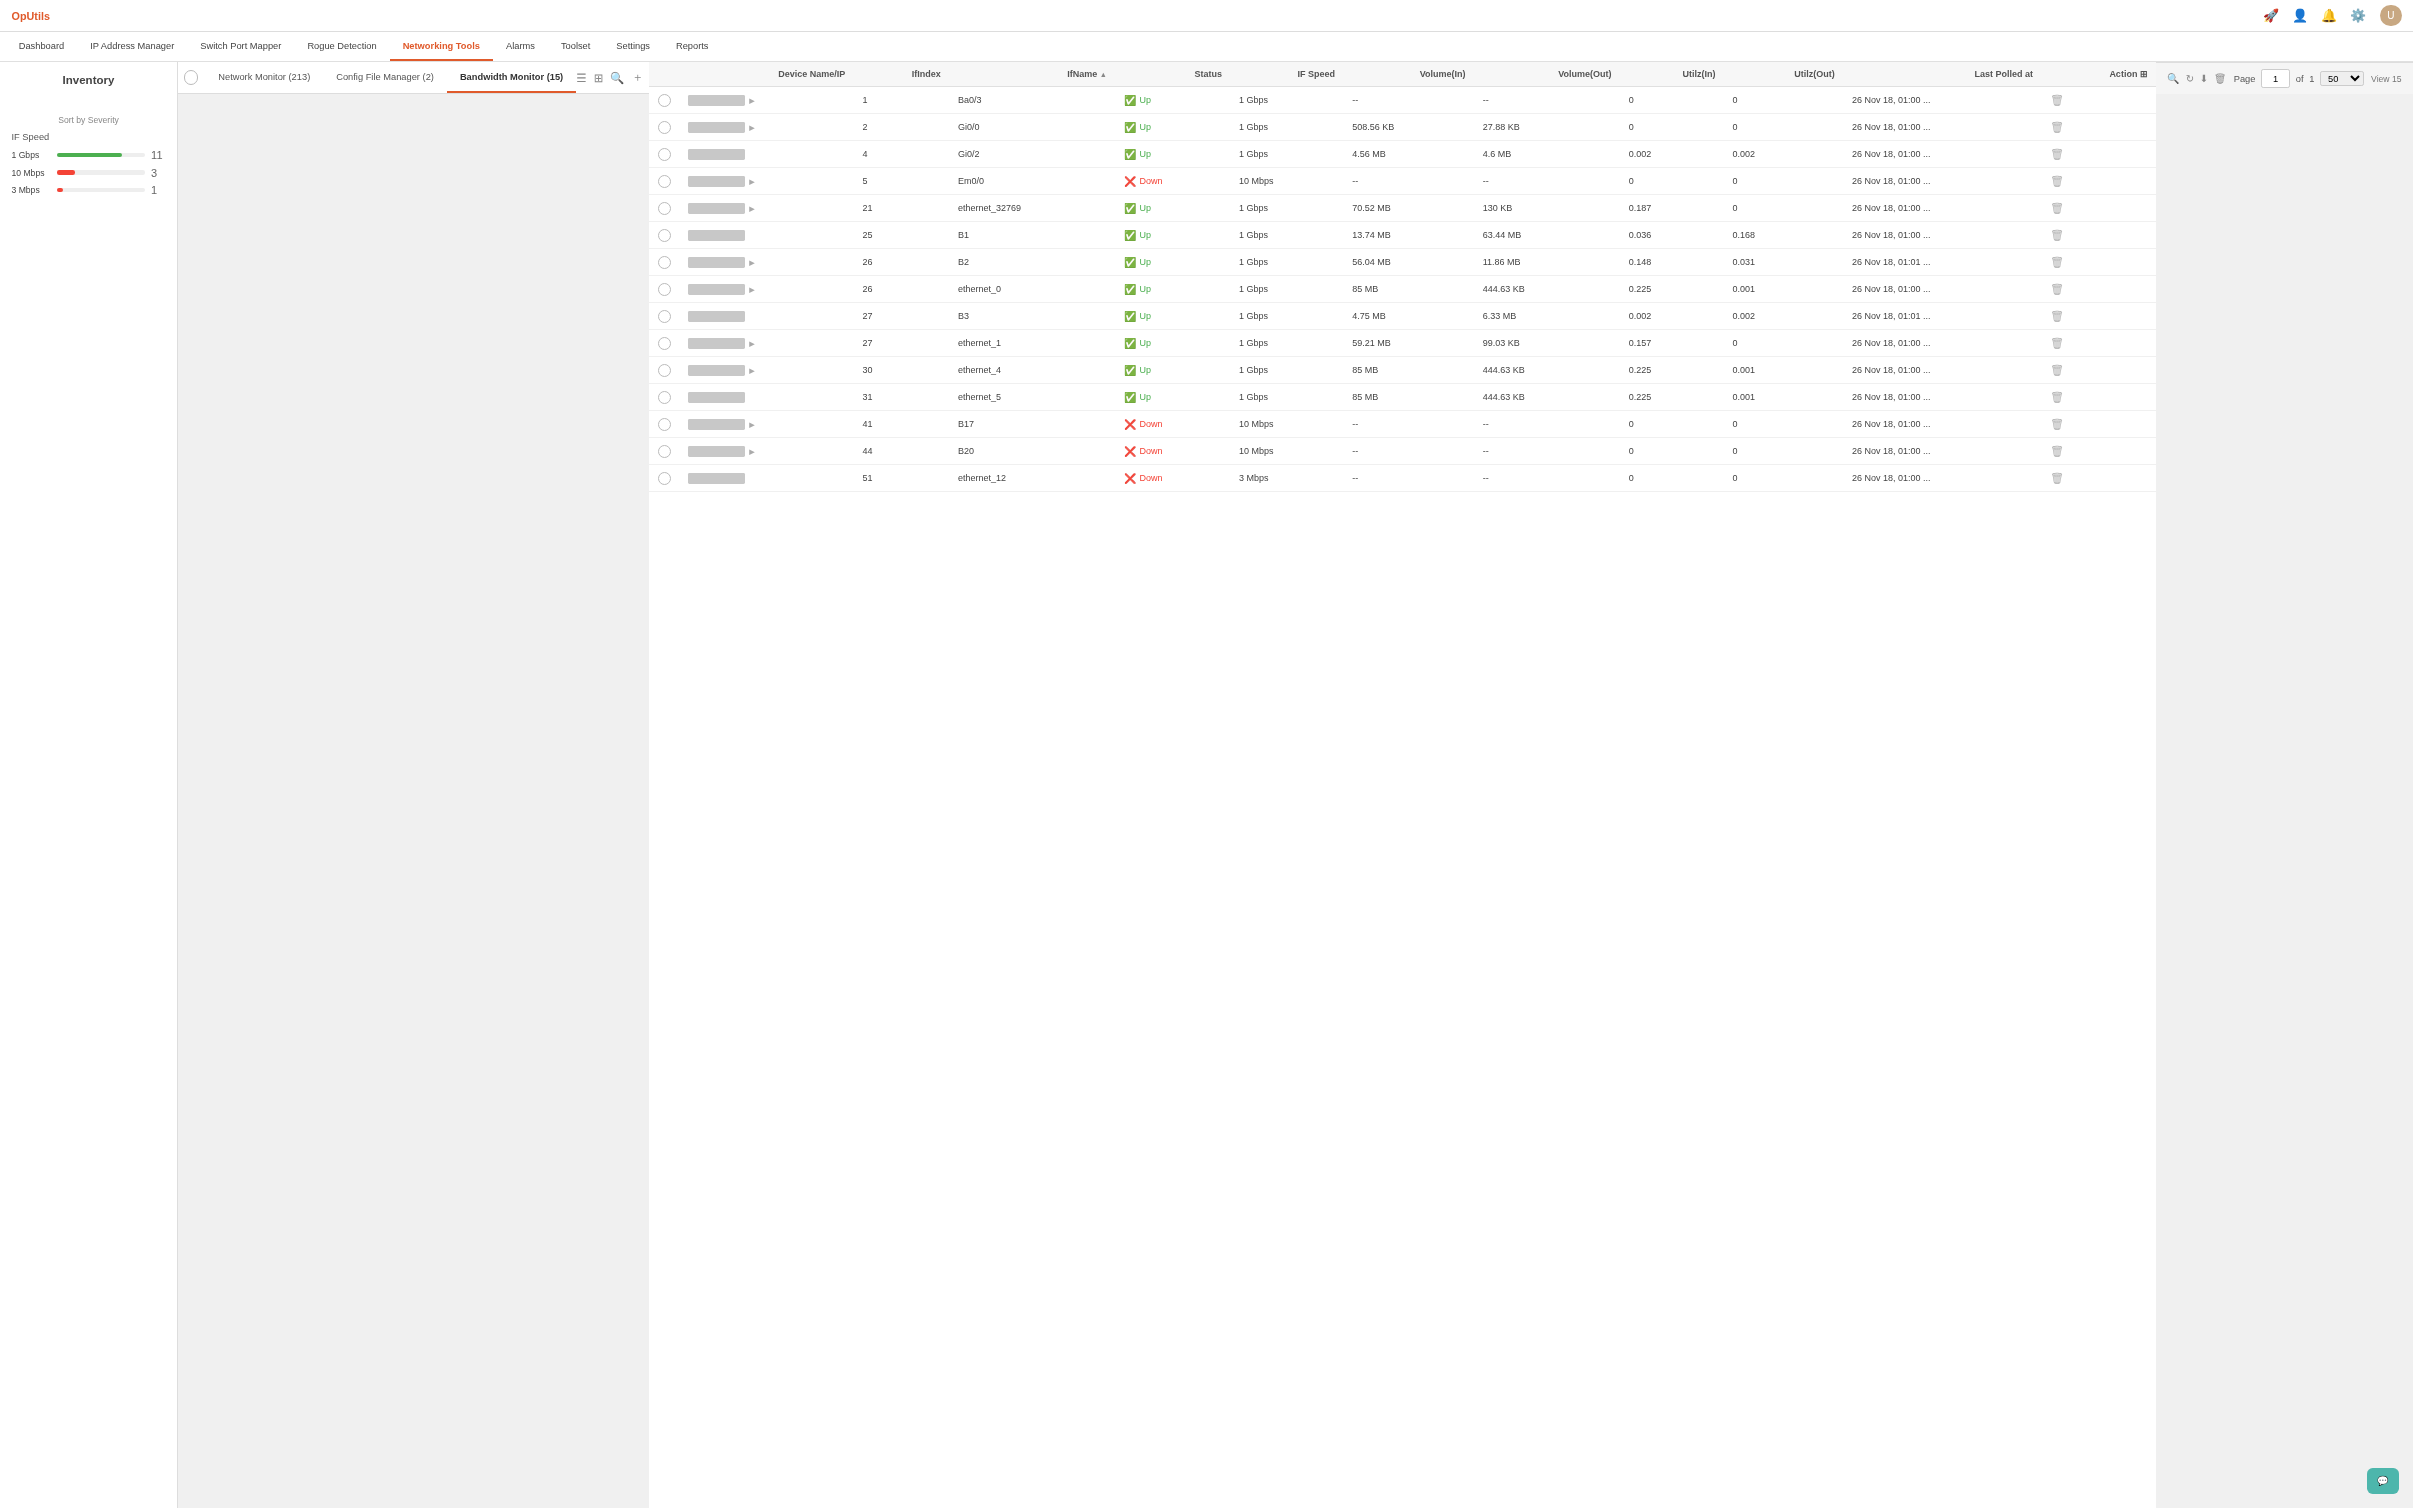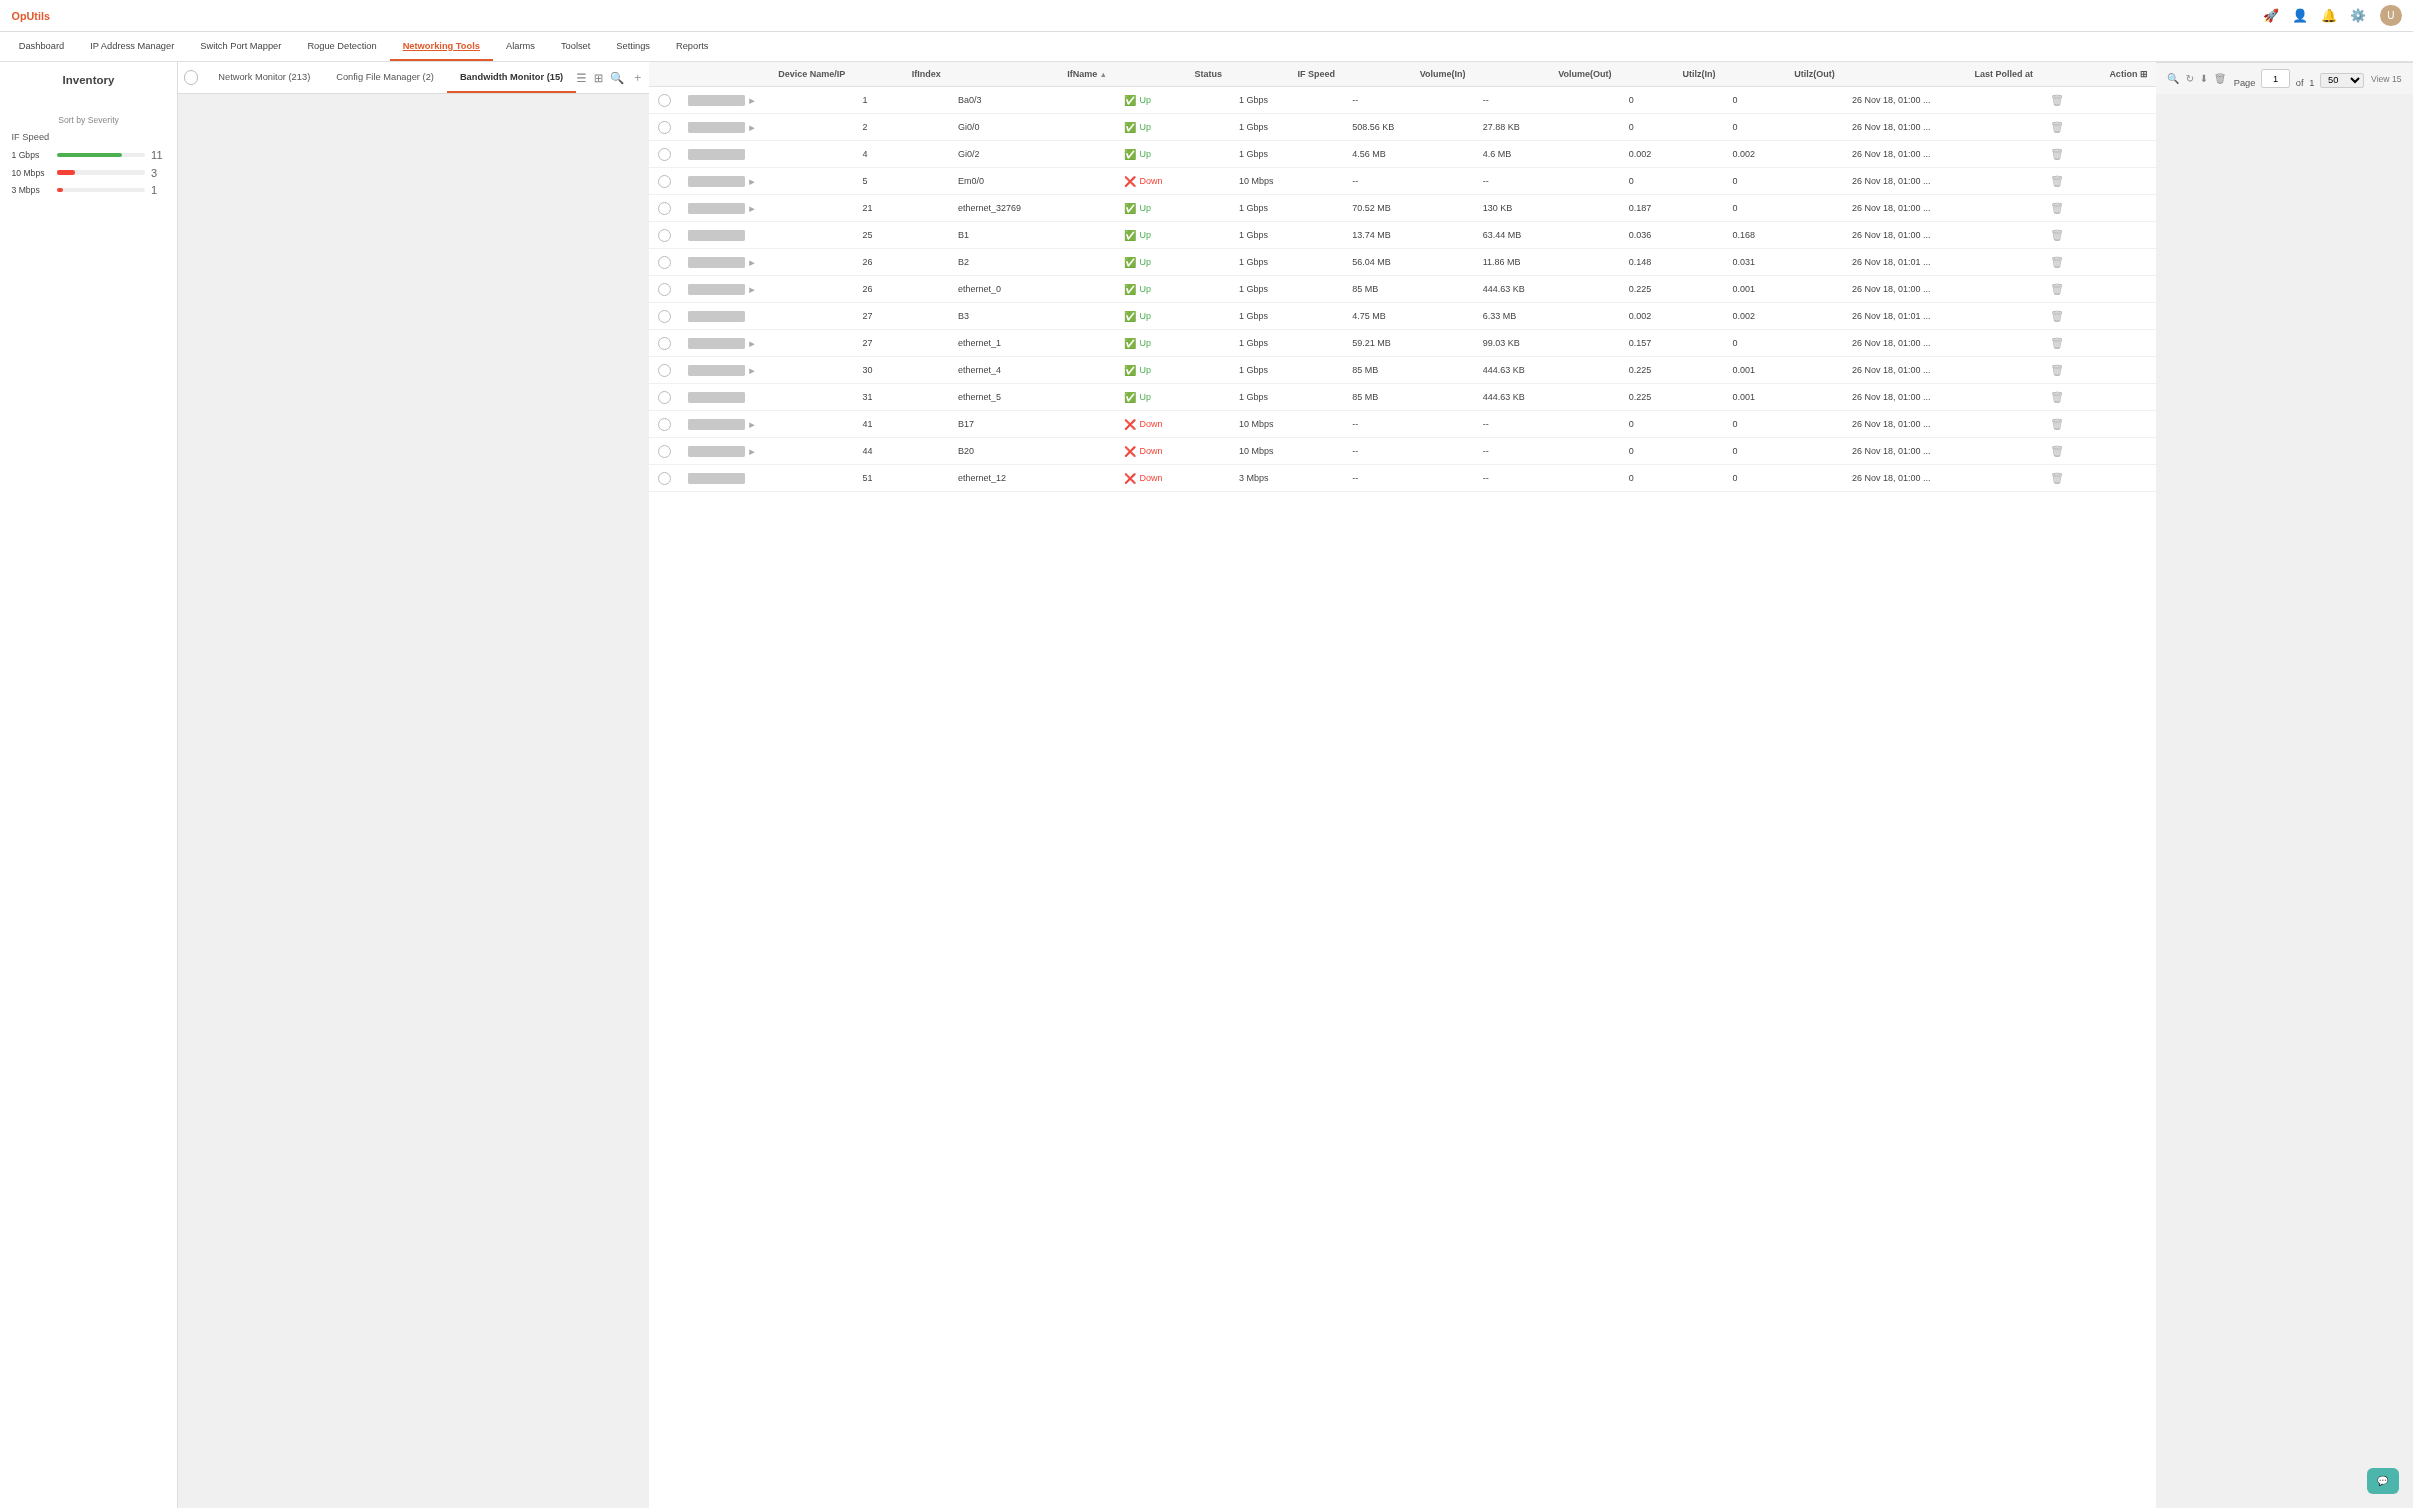--- a/index.html
+++ b/index.html
@@ -41,21 +41,20 @@
       font-size: 9.3px;
       color: #444;
       cursor: pointer;
       border-bottom: 2.2px solid transparent;
       margin-bottom: -1.4px;
     }
     .nav-item.active {
       color: #e05a2b;
       border-bottom: 2.2px solid #e05a2b;
       font-weight: 600;
-      text-decoration: underline;
     }
 
     
     .main-layout {
       display: flex;
       height: calc(100vh - 62px);
     }
 
     
     .sidebar {
@@ -193,21 +192,21 @@
       background: #f5f5f5;
       border-top: 0.7px solid #ddd;
       height: 32px;
       display: flex;
       align-items: center;
       padding: 0 11.5px;
       gap: 7.2px;
     }
     .pagination-icons { display: flex; gap: 5.7px; }
     .pagination-icon { color: #888; font-size: 10px; cursor: pointer; }
-    .pagination-info { margin: 0 auto; display: flex; align-items: flex-end; gap: 5.7px; font-size: 9.3px; color: #555; }
+    .pagination-info { margin: 0 auto; display: flex; align-items: center; gap: 5.7px; font-size: 9.3px; color: #555; }
     .page-input {
       width: 29px; height: 18.7px; border: 0.7px solid #ccc; border-radius: 2.2px;
       text-align: center; font-size: 9.3px;
     }
     .per-page-select {
       height: 15px; border: 0.7px solid #ccc; border-radius: 2.2px; font-size: 9.3px; padding: 0 2.9px;
     }
     .view-count { font-size: 8.6px; color: #777; }
     .chat-btn {
       position: fixed; bottom: 14.4px; right: 14.4px;

